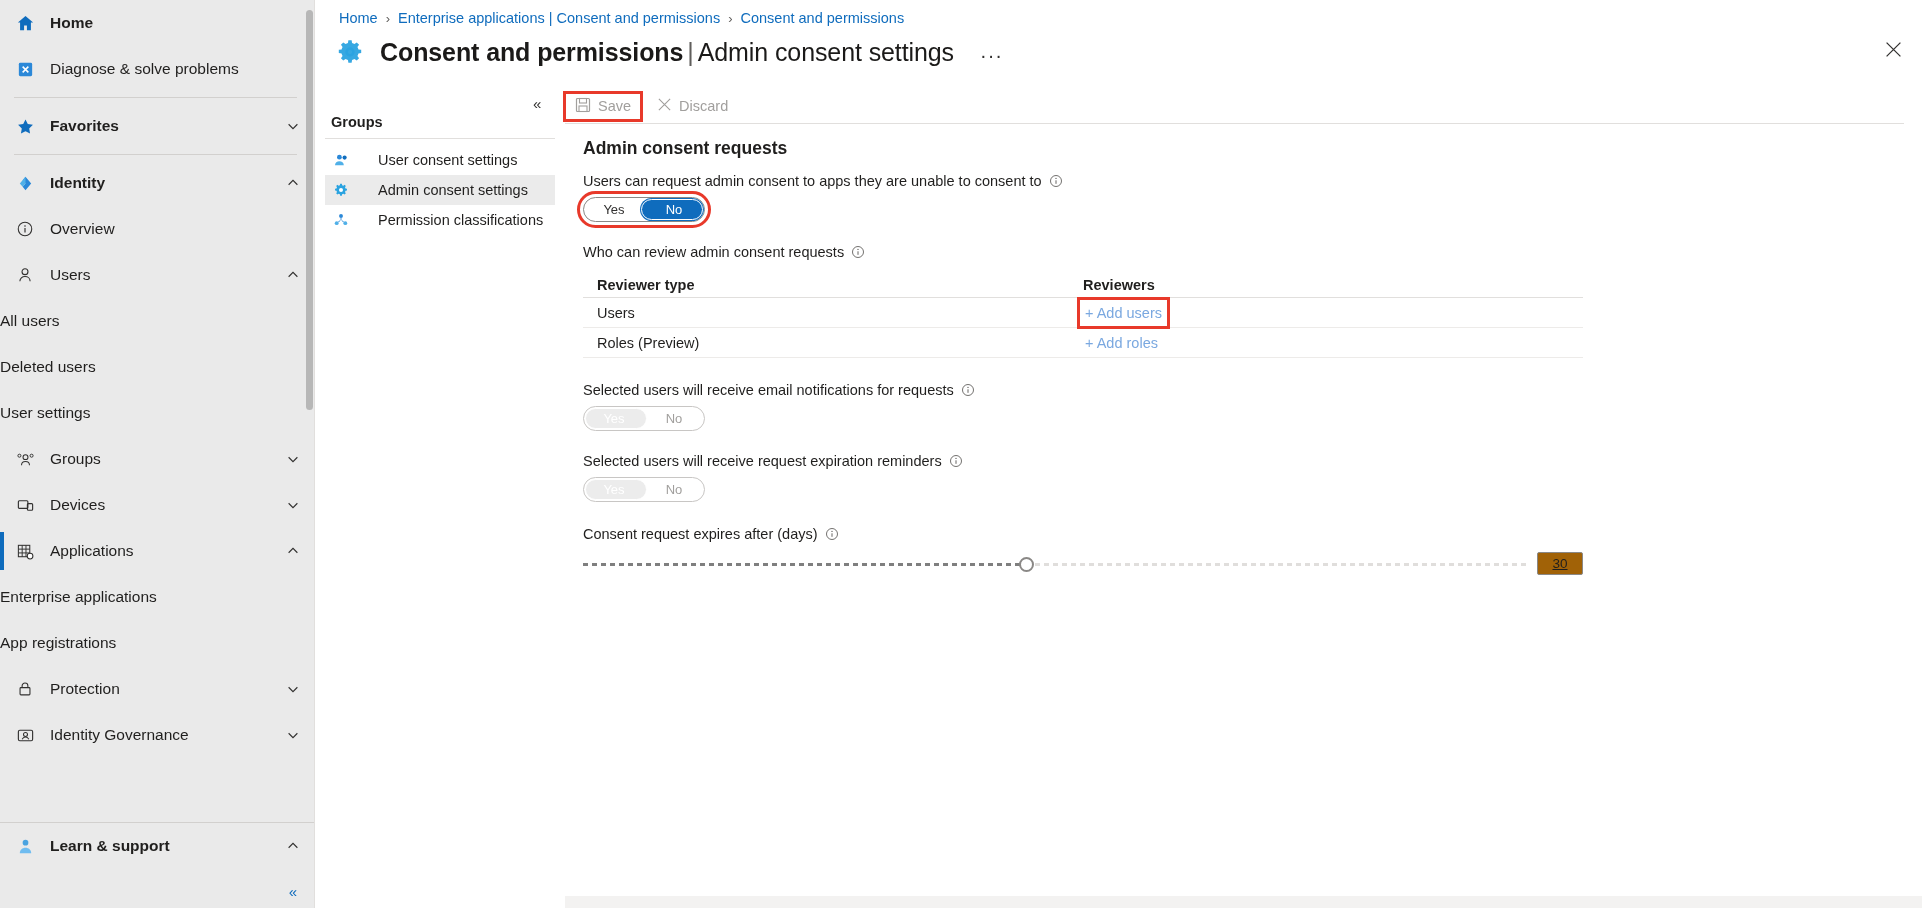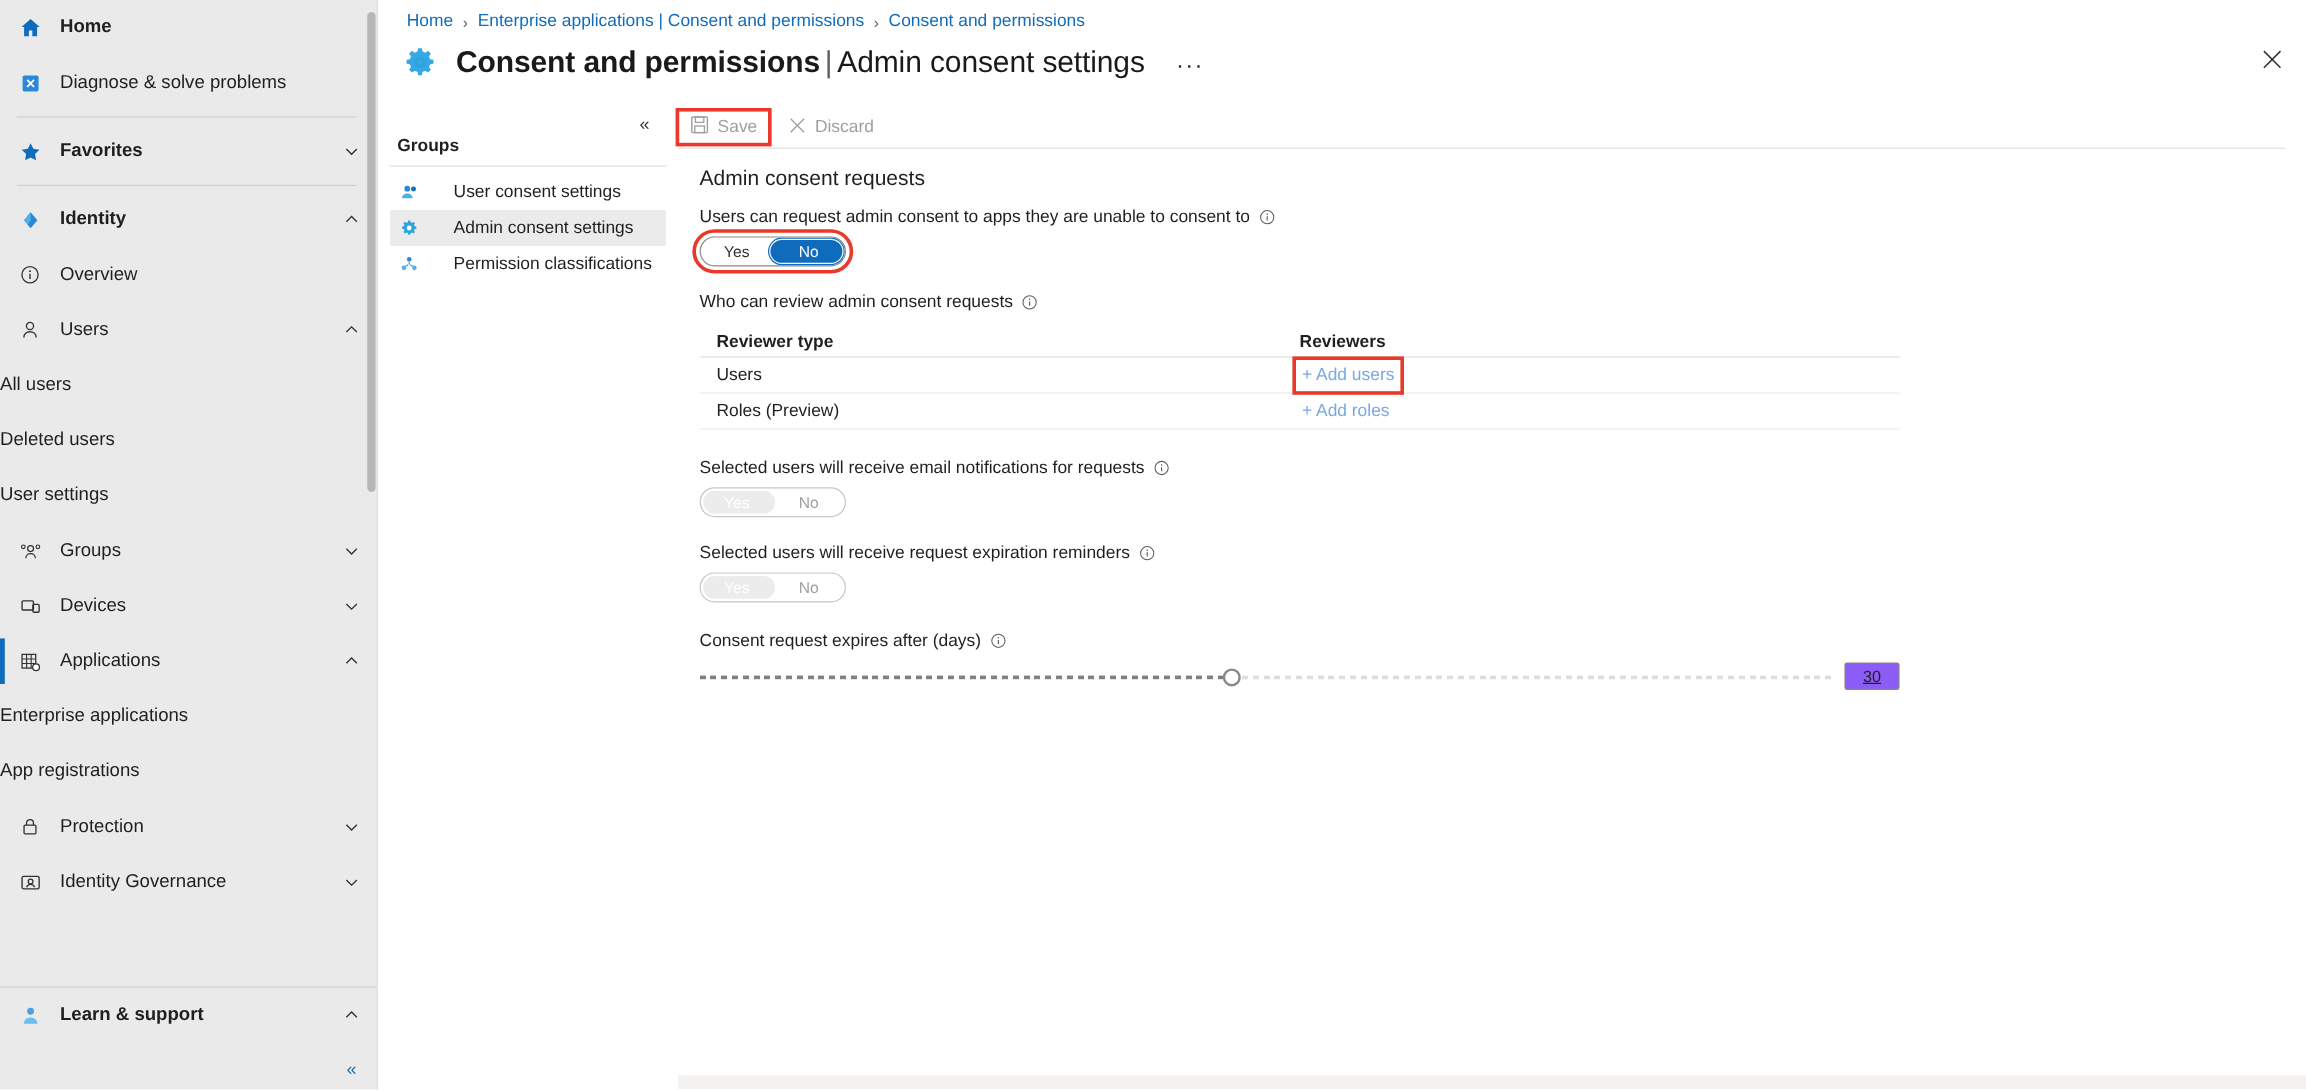--- a/index.html
+++ b/index.html
@@ -259,21 +259,21 @@
   
   .content {
     position: absolute;
     left: 250px; top: 138px;
     right: 0; bottom: 0;
   }
   .section-title {
     font-size: 17.5px;
     color: #201f1e;
     margin: 0 0 14px 18px;
-    font-weight: normal;
+    font-weight: bold;
   }
   .field-label {
     font-size: 14.5px;
     color: #201f1e;
     margin-left: 18px;
     display: flex;
     align-items: center;
     gap: 7px;
   }
   .info-ico {
@@ -418,21 +418,21 @@
     margin-left: 11px;
     width: 46px;
     height: 23px;
     border: 1px solid #8a8886;
     border-radius: 2px;
     display: flex;
     align-items: center;
     justify-content: center;
     font-size: 13.5px;
     color: #201f1e;
-    background: #8b5cf6;
+    background: #a16207;
     text-decoration: underline;
   }
   .bottom-shade {
     position: absolute;
     left: 250px;
     right: 0;
     bottom: 0;
     height: 12px;
     background: #f3f2f1;
   }

